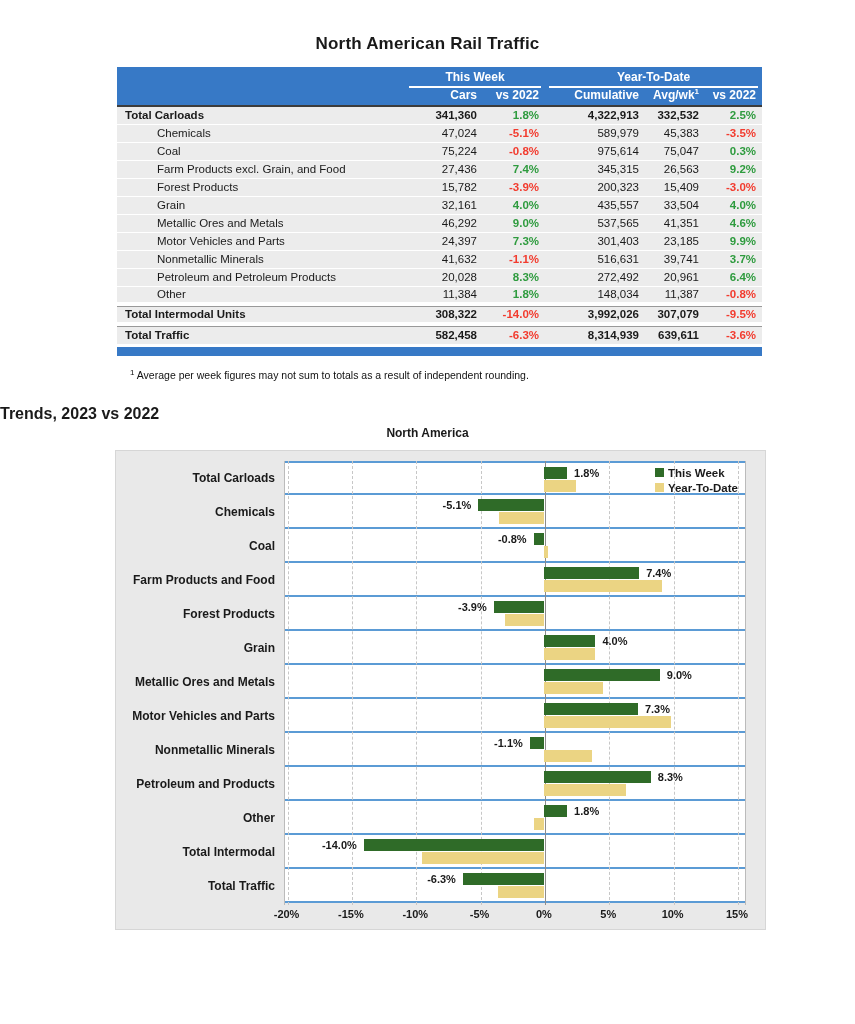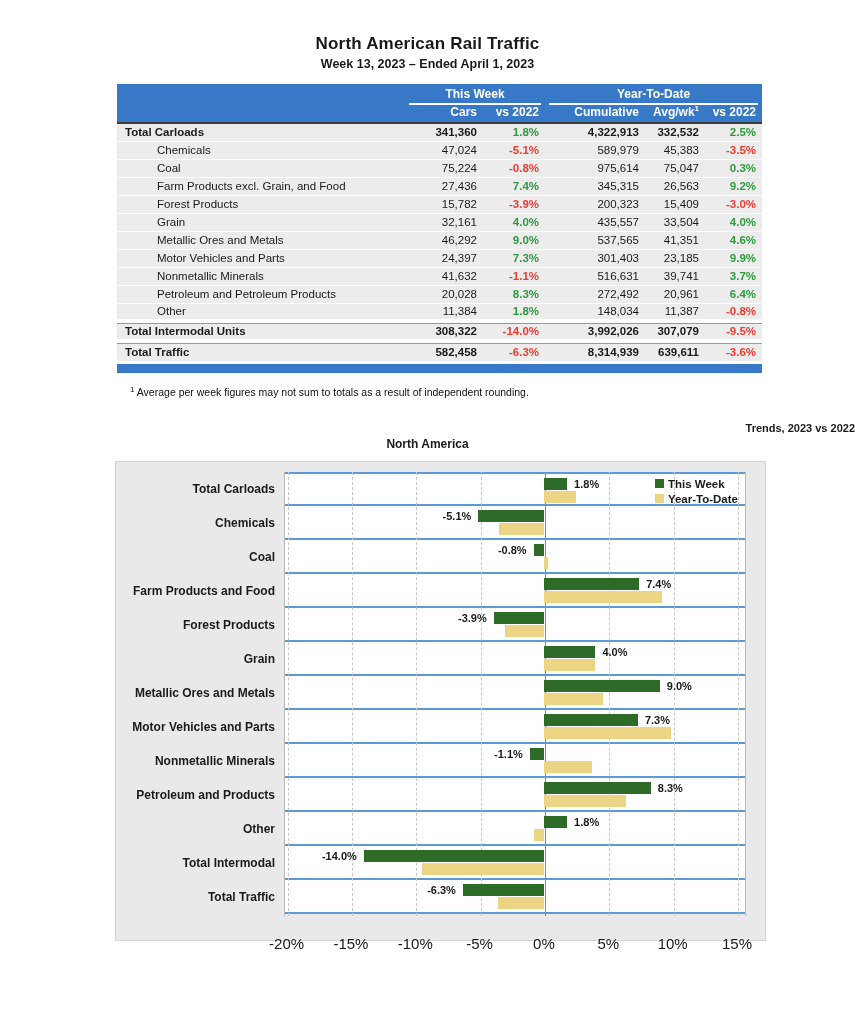--- a/index.html
+++ b/index.html
@@ -36,21 +36,21 @@
   tbody td.c-avg { padding-right:8px; }
   td.pos { color:#2E9B3E; font-weight:bold; }
   td.neg { color:#F23B2E; font-weight:bold; }
   tbody tr.grand td.pos, tbody tr.grand td.neg,
   tbody tr.total td.pos, tbody tr.total td.neg { font-weight:bold; }
   .tbl-bottom-bar { margin:2px 0 0 117px; width:645px; height:9px; background:#3779C6; }
 
   .footnote { margin:13px 0 0 130px; font-size:10.5px; color:#111; }
 
   
-  .chart-title    { text-align:right; margin-top:24px; font-size:11px; font-weight:bold; }
+  .chart-title    { text-align:left; margin-top:24px; font-size:16px; font-weight:bold; }
   .chart-subtitle { text-align:center; margin-top:3px; font-size:12px; font-weight:bold; }
 
   .panel {
     margin:10px 0 0 115px; width:651px; background:#E9E9E9;
     border:1px solid #d6d6d6; padding:10px 0 4px 0; position:relative;
   }
   .chart-body { position:relative; width:630px; margin-left:0; }
   .c-row { display:flex; height:34px; }
   .c-label {
     width:168px; font-size:12px; font-weight:bold; text-align:right;
@@ -68,36 +68,35 @@
   .bar-tw  { top:4px;  height:12px; background:#2F6B28; }
   .bar-ytd { top:17px; height:12px; background:#EBD483; }
   .bar-val { position:absolute; z-index:3; top:3px; height:14px; line-height:14px;
              font-size:11px; font-weight:bold; white-space:nowrap; }
   .legend { position:absolute; z-index:3; top:3px; right:8px; }
   .legend-item { display:flex; align-items:center; height:14px; margin-bottom:1px; }
   .legend-swatch { width:9px; height:9px; margin-right:4px; flex:0 0 auto; }
   .legend-text { font-size:11.5px; font-weight:bold; }
 
   .axis-row { position:relative; height:22px; margin-left:168px; width:462px; }
-  .tick { position:absolute; top:21px; transform:translateX(-50%); font-size:15px; font-weight:normal; }
+  .tick { position:absolute; top:5px; transform:translateX(-50%); font-size:11px; font-weight:bold; }
 
   
   .footer {
     position:absolute; left:83px; top:960px; width:705px; height:21px;
     background:#3779C6; color:#fff; display:flex; align-items:center;
     justify-content:space-between; padding:0 10px; font-size:12px; font-weight:bold;
   }
 </style>
 </head>
 <body>
 
 <div class="page">
 
   <div class="rpt-title">North American Rail Traffic</div>
-  <div class="rpt-subtitle">Week 13, 2023 – Ended April 1, 2023</div>
 
   <div class="tbl-wrap">
     <table>
       <colgroup>
         <col style="width:288px">
           <col style="width:78px">
           <col style="width:62px">
         <col style="width:100px">
           <col style="width:62px">
           <col style="width:55px">

